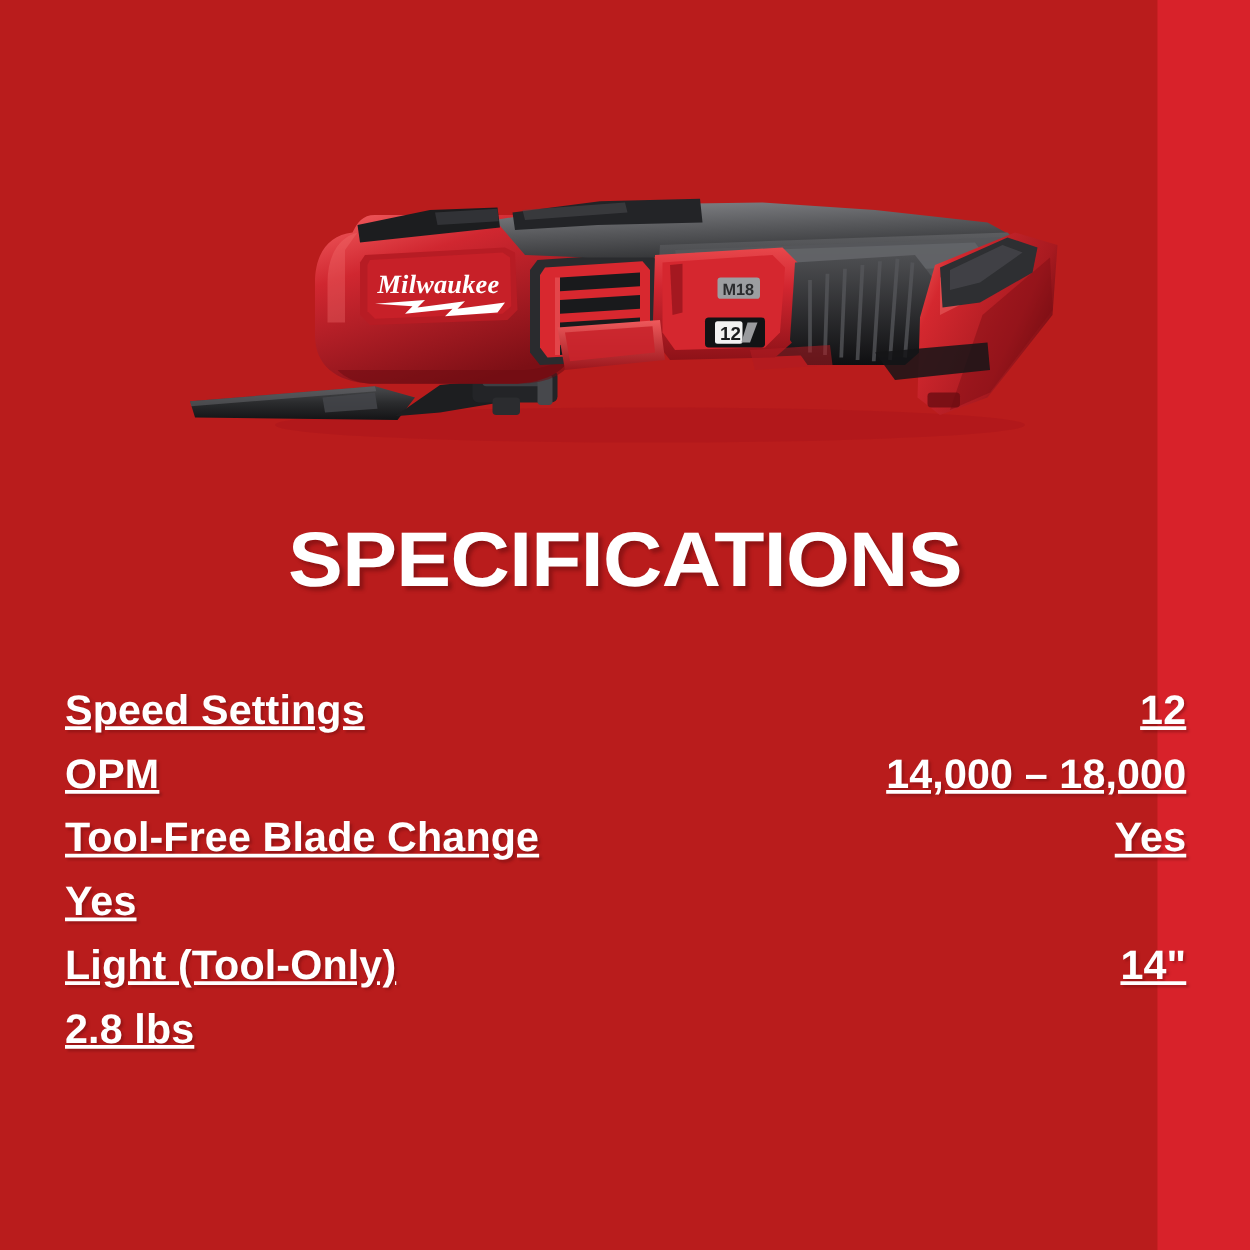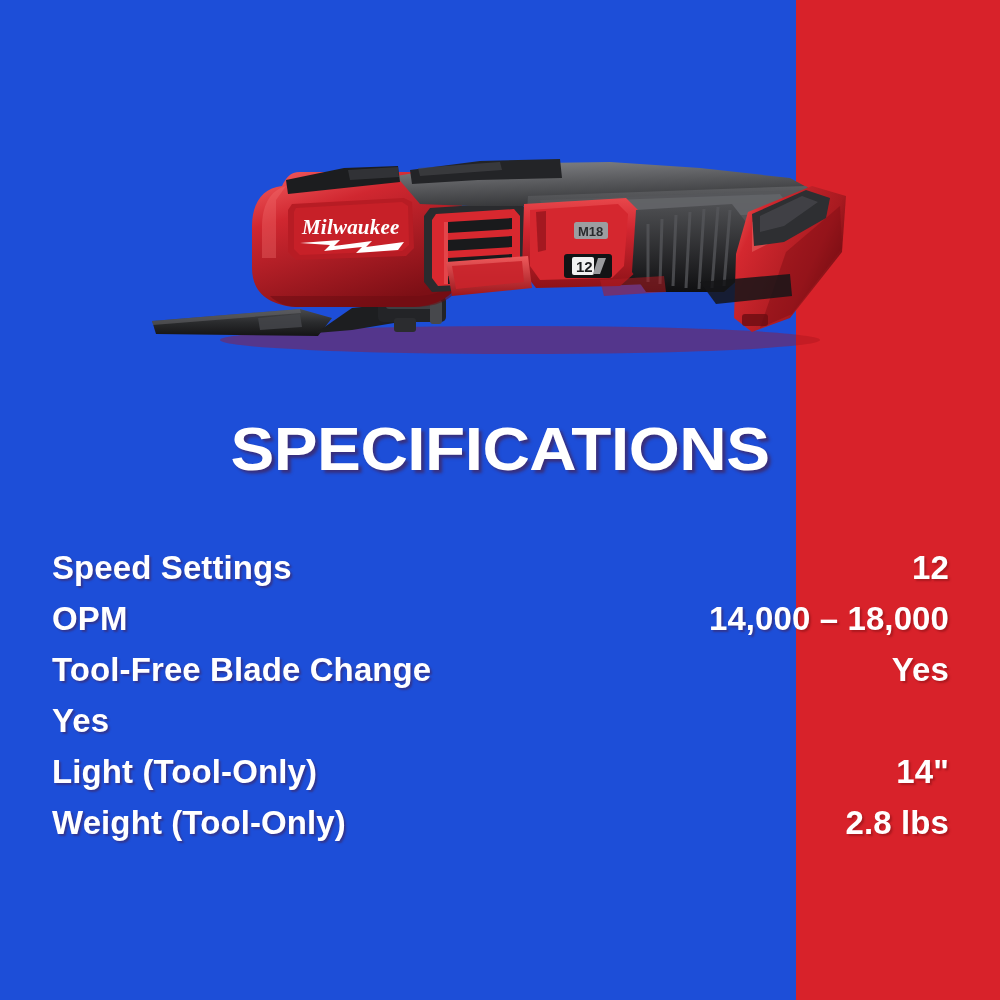--- a/index.html
+++ b/index.html
@@ -11,23 +11,23 @@
     width: 1000px;
     height: 1000px;
     overflow: hidden;
     background: #d8222a;
     font-family: "Liberation Sans", sans-serif;
     -webkit-font-smoothing: antialiased;
   }
 
   #page {
     position: relative;
-    width: 796px;
+    width: 926px;
     height: 1000px;
-    background: #1d4ed8;
+    background: #b91c1c;
   }
 
   
   #product-image {
     position: absolute;
     left: 0;
     top: 0;
     width: 1000px;
     height: 400px;
   }
@@ -70,20 +70,21 @@
     white-space: nowrap;
   }
   .spec-label,
   .spec-value {
     color: #ffffff;
     font-family: "Liberation Sans", sans-serif;
     font-weight: bold;
     font-size: 33px;
     letter-spacing: 0.1px;
     text-shadow: 2px 2px 2px rgba(90, 8, 12, 0.35);
+    text-decoration: underline;
   }
   .spec-label {
     text-align: left;
   }
   .spec-value {
     text-align: right;
   }
 </style>
 </head>
 <body style="background: rgb(216, 34, 42);">
@@ -304,19 +305,18 @@
     <div class="spec-row">
       <span class="spec-value">Yes</span>
     </div>
 
     <div class="spec-row">
       <span class="spec-label">Light (Tool-Only)</span>
       <span class="spec-value">14"</span>
     </div>
 
     <div class="spec-row">
-      <span class="spec-label">Weight (Tool-Only)</span>
       <span class="spec-value">2.8 lbs</span>
     </div>
 
   </div>
 
 </div>
 
 </body></html>

